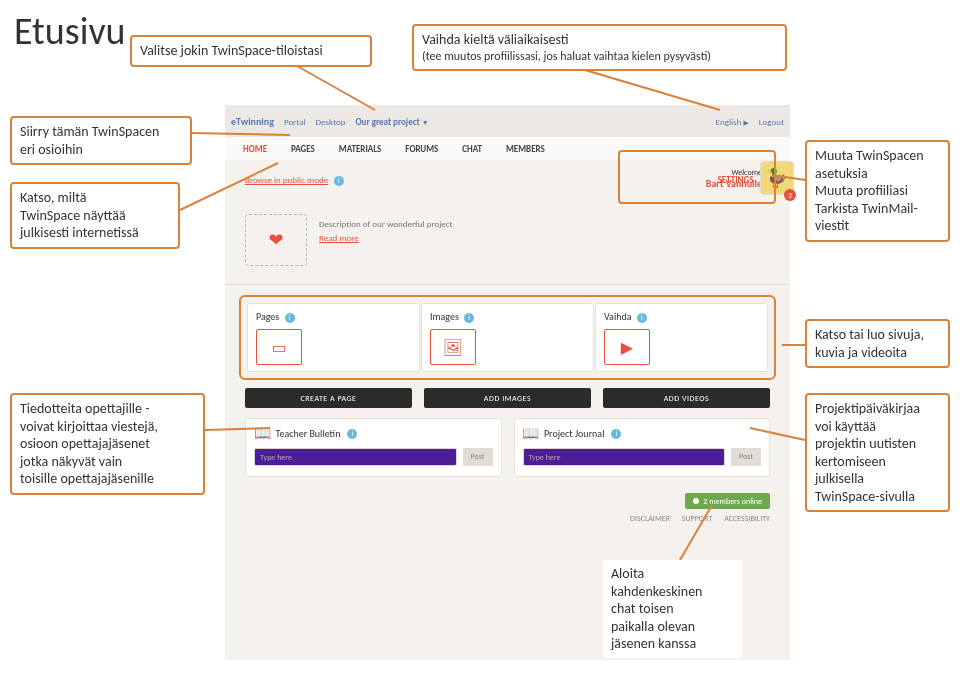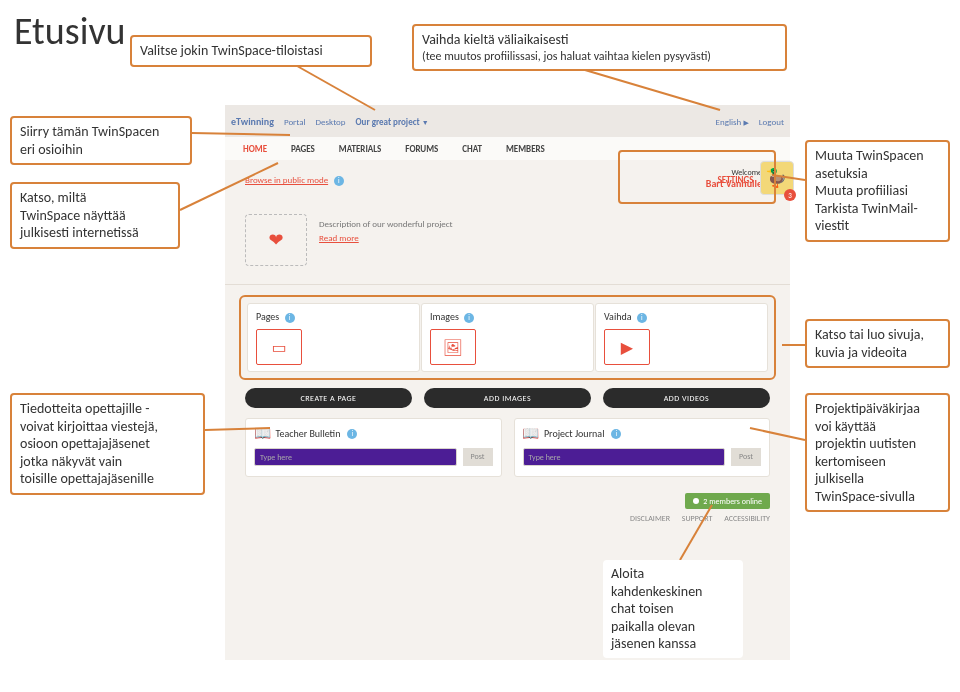--- a/index.html
+++ b/index.html
@@ -42,21 +42,21 @@
   .readmore { color:#e84f3d; text-decoration:underline; font-size:9px; display:inline-block; margin-top:3px; }
   
   .hr { height:1px; background:#e3ddd5; margin: 18px -20px 10px; }
   
   .cards3 { display:flex; gap: 1px; border: 2px solid #d8823a; border-radius: 6px; padding: 6px; margin: 0 -6px 8px; }
   .card { flex:1; background:#fff; border:1px solid #e6e1d9; border-radius:3px; padding:6px 8px; position:relative; }
   .card .iconbox { width:46px; height:36px; border:1px solid #e84f3d; border-radius:2px; display:flex; align-items:center; justify-content:center; color:#e84f3d; font-size:16px; margin-top:6px; }
   .card .ctitle { font-size:10px; color:#333; font-weight:500; }
   
   .btnrow { display:flex; gap:12px; margin: 0 0 10px; }
-  .blackbtn { flex:1; background:#2b2b2b; color:#fff; text-align:center; padding:5px 0; font-size:8px; border-radius:10px; letter-spacing:0.5px; }
+  .blackbtn { flex:1; background:#2b2b2b; color:#fff; text-align:center; padding:5px 0; font-size:8px; border-radius:2px; letter-spacing:0.5px; }
   
   .twocol { display:flex; gap:12px; }
   .panel { flex:1; background:#fff; border:1px solid #e6e1d9; border-radius:3px; padding:6px 8px 10px; }
   .panel .phead { font-size:10px; color:#333; margin-bottom:6px; display:flex; align-items:center; gap:4px;}
   .panel .picon { color:#e84f3d; font-size:14px; }
   .postrow { display:flex; gap:6px; }
   .postrow .inp { flex:1; border:1px solid #d9d4cc; border-radius:2px; padding:3px 5px; font-size:8px; color:#aaa; background:#4c1d95; }
   .postrow .postbtn { background:#e1ddd6; color:#888; padding:3px 8px; font-size:8px; border-radius:0; }
   
   .status-online { color:#fff; background:#6fa94d; font-size:8px; padding:3px 8px; border-radius:2px; display:flex; align-items:center; gap:4px; margin-left:auto; width:fit-content; margin-top:16px; }

